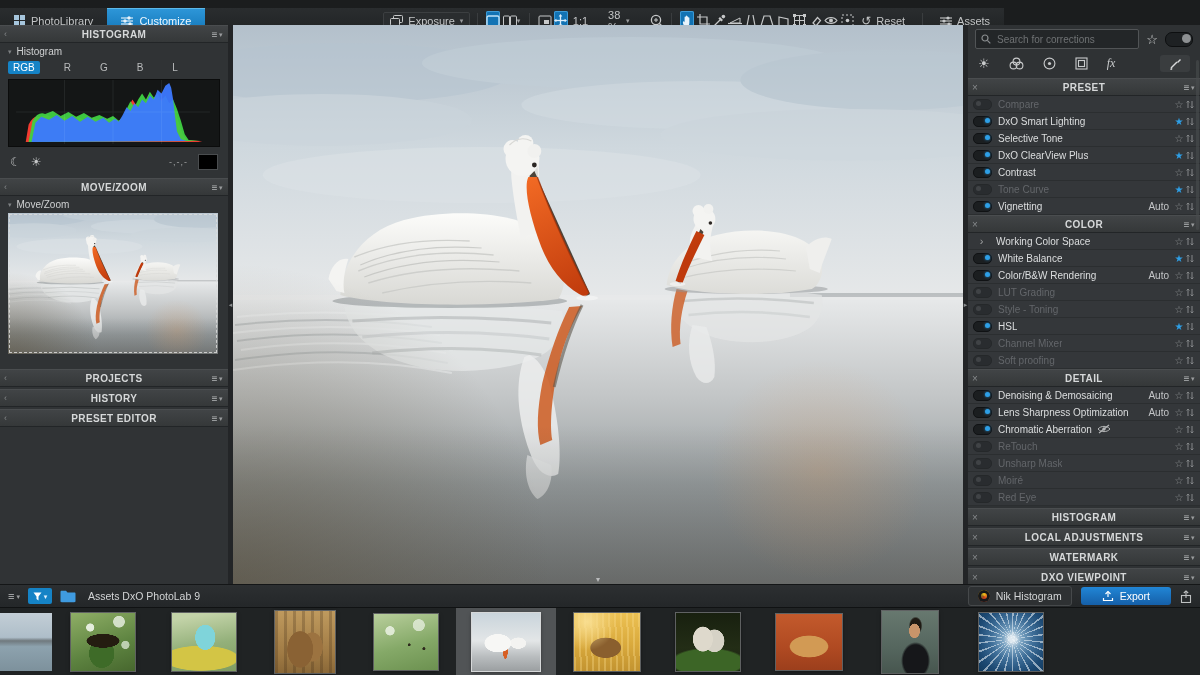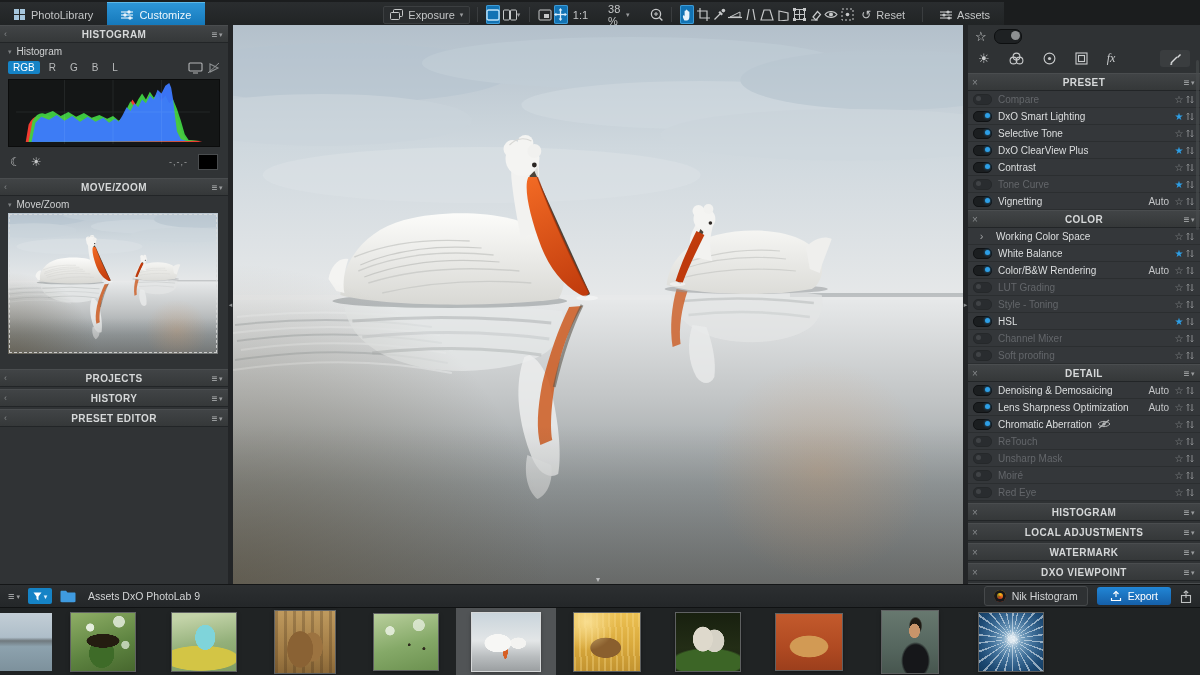--- a/index.html
+++ b/index.html
@@ -1,20 +1,20 @@
 <!DOCTYPE html>
 <html><head>
 <meta charset="utf-8">
 <style>
   html,body{margin:0;padding:0;background:#1b1d1e;}
   body{width:1200px;height:675px;position:relative;overflow:hidden;
        font-family:"Liberation Sans",sans-serif;-webkit-font-smoothing:antialiased;color:#c8cacb;}
   svg{display:block}
   
-  .topbar{position:absolute;left:0;top:2px;width:1004px;height:25px;
+  .topbar{position:absolute;left:0;top:8px;width:1004px;height:25px;
           background:linear-gradient(#2a2d2f,#202324);border-bottom:1px solid #101213;
           display:flex;align-items:center;font-size:11px;}
   .tab{height:25px;display:flex;align-items:center;gap:6px;padding:0 14px;color:#c3c5c6;cursor:default}
   .tab.active{background:linear-gradient(#2e97d9,#1376b8);color:#eef7fd;box-shadow:inset 0 1px 0 #5cb8e8;}
   .tbtn{display:flex;align-items:center;gap:5px;padding:2px 6px;border-radius:2px;color:#c3c5c6;}
   .tbtn.framed{border:1px solid #3c3f41;background:#2a2d2f;}
   .caret{font-size:7px;color:#9a9c9e;line-height:1}
   .tool{width:22px;height:19px;display:flex;align-items:center;justify-content:center;border-radius:2px;margin:0 1px;}
   .tool.active{background:#1273b4;box-shadow:inset 0 0 0 1px #3e9bd6;}
   .tsep{width:1px;height:15px;background:#3a3d3f;margin:0 7px;}
@@ -24,21 +24,21 @@
   
   .leftpanel{position:absolute;left:0;top:25px;width:228px;height:559px;background:#303335;}
   .phead{height:16px;background:linear-gradient(#414446,#353839);border-top:1px solid #4a4d4f;
          border-bottom:1px solid #222527;display:flex;align-items:center;position:relative;
          font-size:10px;font-weight:bold;color:#d6d8d9;letter-spacing:.4px;}
   .phead .ttl{flex:1;text-align:center;}
   .phead .lchev{position:absolute;left:4px;color:#85888a;font-size:9px;font-weight:normal}
   .phead .menu{position:absolute;right:5px;color:#b4b6b7;font-weight:normal;font-size:10px;display:flex;align-items:center;gap:1px}
   .subrow{display:flex;align-items:center;gap:5px;padding:3px 8px 1px 8px;font-size:10px;color:#cfd1d2;}
   .subrow .dis{color:#7e8183;font-size:7px}
-  .chanrow{display:flex;align-items:flex-end;gap:4px;padding:3px 8px;}
+  .chanrow{display:flex;align-items:flex-end;gap:19px;padding:3px 8px;}
   .chan{font-size:10px;color:#b9bbbc;padding:1px 5px;border-radius:2px;}
   .chan.active{background:#1583c6;color:#fff;}
   .chanrow .spacer{flex:1}
   .histo{margin:2px 8px 4px 8px;height:66px;background:#141616;border:1px solid #0b0c0c;}
   .hfoot{display:flex;align-items:center;gap:10px;padding:3px 10px 8px 10px;}
   .hfoot .ic{font-size:12px;color:#c6c8c9}
   .hfoot .spacer{flex:1}
   .hfoot .vals{font-size:9px;color:#9fa1a3;letter-spacing:1px}
   .swatch{width:18px;height:14px;background:#000;border:1px solid #4a4d4f;}
   .mzthumb{margin:2px 8px;width:210px;height:141px;position:relative;background:#222;}
@@ -82,21 +82,21 @@
   .botbar{position:absolute;left:0;top:584px;width:1200px;height:24px;
           background:linear-gradient(#2c2f31,#242729);border-top:1px solid #141617;border-bottom:1px solid #101213;
           display:flex;align-items:center;padding:0 8px;box-sizing:border-box;gap:8px;font-size:10.5px;}
   .botbar .sorticn{display:flex;align-items:center;gap:2px;color:#bfc1c2;font-size:11px}
   .filterbtn{width:24px;height:16px;background:#1583c6;border-radius:2px;display:flex;align-items:center;justify-content:center;gap:2px;}
   .foldername{color:#d2d4d5;margin-left:4px}
   .counter{position:absolute;left:0;right:0;text-align:center;color:#cfd1d2;font-size:10px;pointer-events:none}
   .botright{margin-left:auto;display:flex;align-items:center;gap:9px;z-index:2}
   .nikbtn{display:flex;align-items:center;gap:6px;border:1px solid #46494b;border-radius:3px;height:18px;padding:0 9px;color:#d4d6d7;background:#2e3133;}
   .niklogo{width:12px;height:12px;border-radius:50%;background:conic-gradient(#f5c518,#e87b1e,#c4341c,#8a6b1e,#f5c518);box-shadow:inset 0 0 0 3px #17181a;}
-  .exportbtn{display:flex;align-items:center;gap:6px;background:linear-gradient(#2186d6,#155fa8);border-radius:3px;height:18px;padding:0 13px;color:#fff;}
+  .exportbtn{display:flex;align-items:center;gap:6px;background:linear-gradient(#2186d6,#155fa8);border-radius:3px;height:18px;padding:0 21px;color:#fff;}
   
   .filmstrip{position:absolute;left:0;top:608px;width:1200px;height:67px;background:#202324;
              display:flex;align-items:center;}
   .cell{flex:none;display:flex;align-items:center;justify-content:center;}
   .thumb{box-shadow:0 0 0 1px rgba(225,228,230,.35),0 1px 4px rgba(0,0,0,.6);}
   .cell-sel{background:#515456;height:67px;width:100px;}
   .cell-sel .thumb{box-shadow:0 0 0 1px #d6d8d9,0 1px 4px rgba(0,0,0,.6);}
   .th-lake{background:linear-gradient(180deg,#c3ced6 0%,#aebec9 42%,rgba(120,130,135,.9) 48%,#8da2ae 58%,#7d919c 100%);}
   .th-hum{background:radial-gradient(circle at 30% 25%,rgba(240,245,235,.9) 0 6%,transparent 7%),radial-gradient(circle at 75% 15%,rgba(235,242,230,.8) 0 8%,transparent 9%),radial-gradient(circle at 85% 55%,rgba(230,240,225,.7) 0 6%,transparent 7%),radial-gradient(ellipse 26% 12% at 50% 48%,#241c10 98%,transparent),radial-gradient(ellipse 20% 25% at 48% 70%,#3e6b28 98%,transparent),linear-gradient(160deg,#8fae66,#5d8340 60%,#47672e);}
   .th-blue{background:radial-gradient(ellipse 16% 22% at 52% 42%,#7fd4da 97%,transparent),radial-gradient(ellipse 60% 22% at 45% 78%,#d3c545 95%,transparent),linear-gradient(170deg,#c3d3a8 10%,#93b07a 55%,#7f9c62);}
@@ -526,20 +526,27 @@
     <use href="#scene" xlink:href="#scene"></use>
   </svg>
   <span class="handle">▾</span>
 </div>
 <div class="gutter" style="left:963px">
   <span>▸</span>
 </div>
 
 <div class="rightpanel">
   <div class="searchrow">
+    <div class="searchbox">
+      <svg width="10" height="10">
+          <circle cx="4" cy="4" r="3" stroke="#8a8d8f" fill="none" stroke-width="1.2"></circle>
+          <line x1="6.3" y1="6.3" x2="9.3" y2="9.3" stroke="#8a8d8f" stroke-width="1.2"></line>
+        </svg>
+      <input type="text" placeholder="Search for corrections" style="">
+    </div>
     <span class="sstar">☆</span>
     <span class="swtoggle">
         <span class="knob"></span>
       </span>
   </div>
   <div class="iconrow">
     <span style="font-size:13px;color:#c9cbcc">☀</span>
     <svg width="15" height="13">
         <g stroke="#c9cbcc" fill="none" stroke-width="1.1">
           <circle cx="7.5" cy="4.5" r="3.4"></circle>

